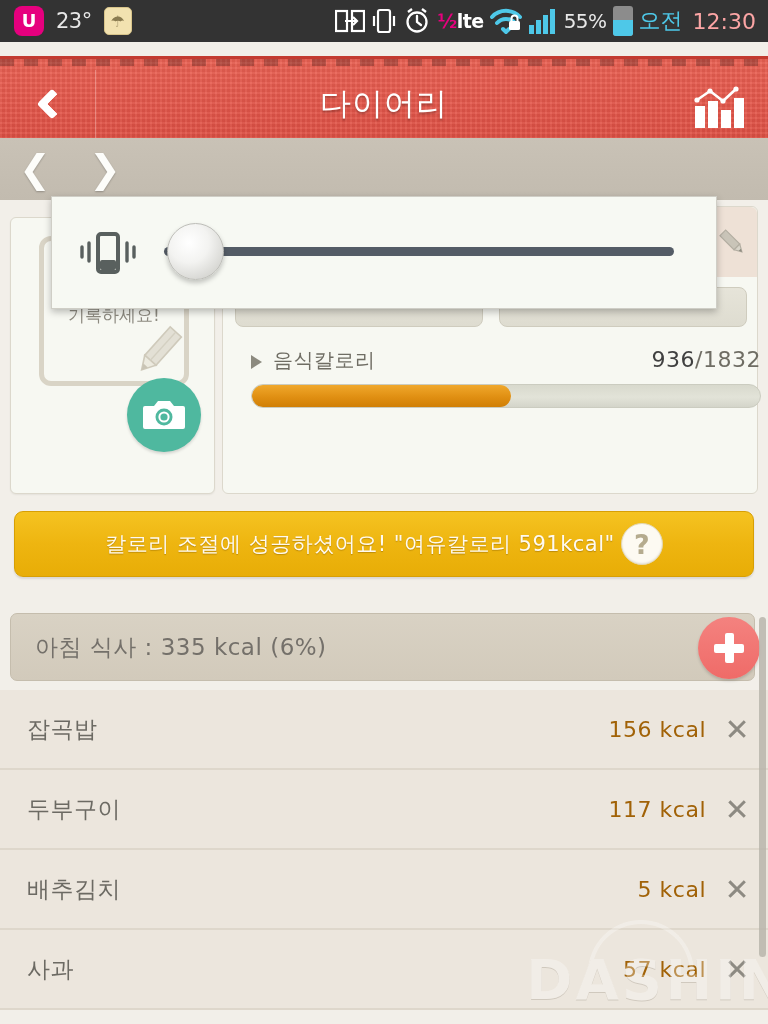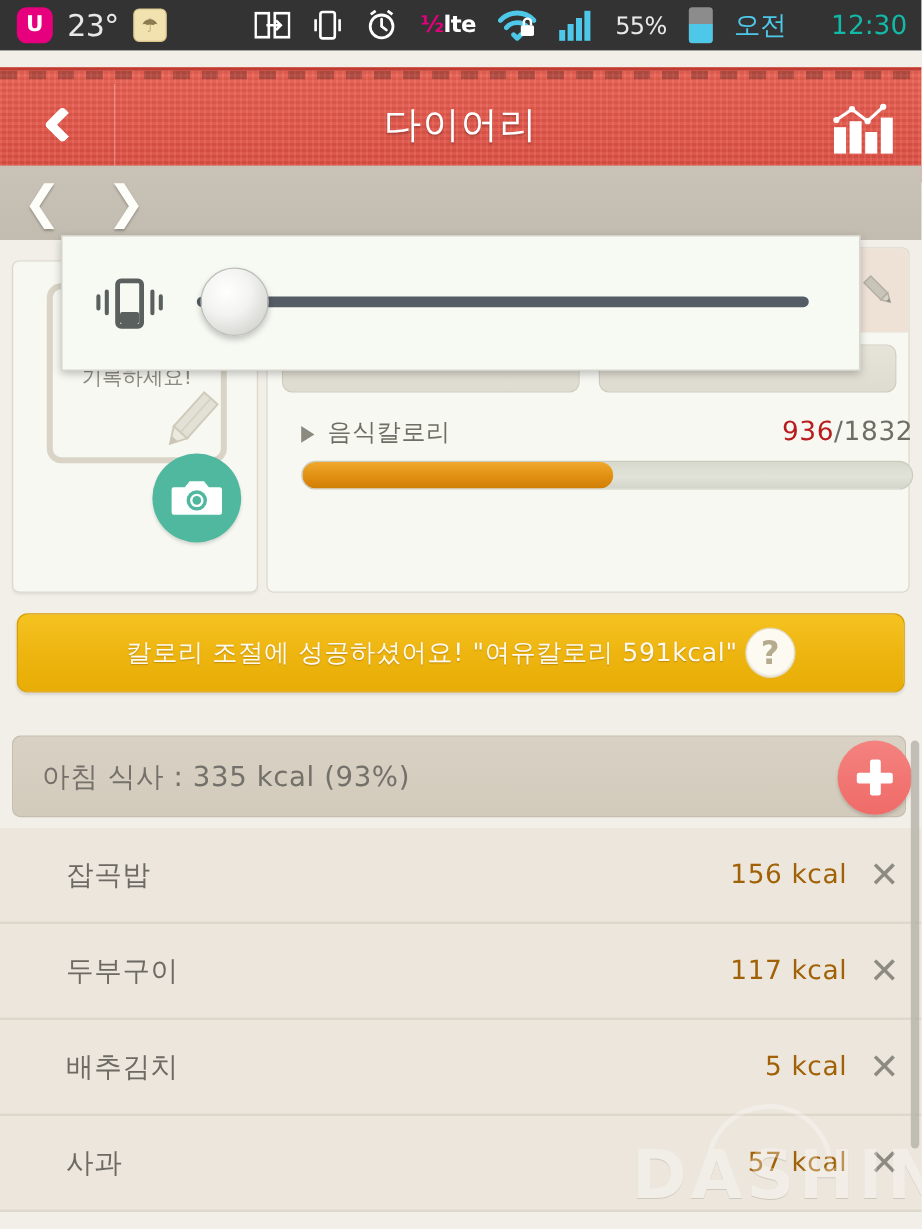--- a/index.html
+++ b/index.html
@@ -11,48 +11,48 @@
   }
   #screen { position: relative; width: 768px; height: 1024px; overflow: hidden; }
 
   
   .statusbar {
     position: absolute; top: 0; left: 0; width: 768px; height: 42px;
     background: #333333;
     display: flex; align-items: center;
   }
   .sb-left { display: flex; align-items: center; gap: 12px; padding-left: 14px; }
-  .sb-right { display: flex; align-items: center; gap: 18px; margin-left: auto; padding-right: 12px; padding-left: 32px; }
+  .sb-right { display: flex; align-items: center; gap: 6px; margin-left: auto; padding-right: 12px; padding-left: 32px; }
   .carrier-logo {
     width: 30px; height: 30px; border-radius: 8px;
     background: #e6007e; color: #fff;
     font-size: 18px; font-weight: bold;
     display: flex; align-items: center; justify-content: center;
     line-height: 1;
   }
-  .sb-temp { color: #e8e8e8; font-size: 25px; letter-spacing: -0.5px; }
+  .sb-temp { color: #e8e8e8; font-size: 21px; letter-spacing: -0.5px; }
   .weather-ico {
     width: 28px; height: 28px; border-radius: 5px;
     background: #f2e2b0; border: 1px solid #d8c48a;
     display: flex; align-items: center; justify-content: center;
     font-size: 16px; color: #8a7b50;
   }
   .ico-w { display: inline-block; }
   .sb-lte { color: #e6007e; font-size: 19px; font-weight: bold; letter-spacing: -0.5px; }
   .sb-lte b { color: #ffffff; }
   .sb-pct { color: #e8e8e8; font-size: 20px; letter-spacing: -0.5px; }
   .battery {
     width: 20px; height: 30px; border-radius: 3px;
     background: #8c8c8c; position: relative; overflow: hidden;
   }
   .battery::after {
     content: ""; position: absolute; left: 0; bottom: 0;
     width: 100%; height: 55%; background: #4ec8e8;
   }
-  .sb-time { color: #14b8a6; font-size: 22px; letter-spacing: 0px; margin-left: 15px; }
+  .sb-time { color: #fca5a5; font-size: 22px; letter-spacing: 0px; }
   .sb-ampm { color: #4ec8e8; font-size: 22px; margin-right: 4px; text-align: center; }
 
   
   .header {
     position: absolute; top: 42px; left: 0; width: 768px; height: 96px;
     background:
       repeating-linear-gradient(0deg, rgba(255,255,255,0.05) 0 2px, rgba(0,0,0,0.035) 2px 5px),
       repeating-linear-gradient(90deg, rgba(255,255,255,0.05) 0 2px, rgba(0,0,0,0.03) 2px 5px),
       linear-gradient(180deg, #ea6153 0%, #e4564a 55%, #dd4e42 100%);
     display: flex; align-items: center;
@@ -163,21 +163,21 @@
   .bar-block.exer { top: 216px; }
   .bar-head { display: flex; align-items: baseline; height: 30px; }
   .tri {
     width: 0; height: 0; margin-right: 11px;
     border-left: 11px solid #8c8a7f;
     border-top: 7px solid transparent; border-bottom: 7px solid transparent;
     align-self: center;
   }
   .bar-name { color: #6f6d64; font-size: 20px; letter-spacing: 0.5px; }
   .bar-val { margin-left: auto; font-size: 22px; color: #6f6d64; letter-spacing: 0.5px; }
-  .bar-val .cur-food { color: #b91c1c; }
+  .bar-val .cur-food { color: #404040; }
   .bar-val .cur-exer { color: #49a08a; }
   .track {
     margin-top: 7px; height: 24px; border-radius: 12px;
     background: linear-gradient(180deg, #d8d9cd 0%, #e2e3d8 55%, #d4d5ca 100%);
     border: 1px solid #cbccc0; overflow: hidden;
   }
   .fill-food {
     height: 100%; border-radius: 12px;
     background: linear-gradient(180deg, #f0a82c 0%, #e08f12 55%, #d07f06 100%);
   }
@@ -221,21 +221,21 @@
   .plus-h { position: absolute; width: 30px; height: 9px; background: #fff; border-radius: 2px; }
   .plus-v { position: absolute; width: 9px; height: 30px; background: #fff; border-radius: 2px; }
 
   .food-list { position: absolute; top: 690px; left: 0; width: 768px; }
   .food-row {
     height: 80px; width: 768px;
     background: #ece6dd;
     border-bottom: 2px solid #ded7cb;
     display: flex; align-items: center;
   }
-  .food-name { color: #6c6a63; font-size: 23px; padding-left: 27px; letter-spacing: 0.5px; margin-left: 28px; }
+  .food-name { color: #6c6a63; font-size: 23px; padding-left: 27px; letter-spacing: 0.5px; }
   .food-kcal { margin-left: auto; color: #a16207; font-size: 22px; letter-spacing: 0.5px; }
   .row-x {
     width: 62px; display: flex; align-items: center; justify-content: center;
     color: #8d8a82; font-size: 30px; font-weight: 300;
   }
 
   
   .scrollbar {
     position: absolute; right: 2px; top: 617px; width: 7px; height: 340px;
     background: #b9b5ab; border-radius: 4px; opacity: 0.85;
@@ -429,21 +429,21 @@
   </div>
 
   <div class="banner">
     <div class="banner-text">칼로리 조절에 성공하셨어요! "여유칼로리 591kcal"</div>
     <div class="help-circle">
       <span>?</span>
     </div>
   </div>
 
   <div class="meal-head">
-    <div class="meal-title">아침 식사 : 335 kcal (93%)</div>
+    <div class="meal-title">아침 식사 : 335 kcal (6%)</div>
     <div class="add-btn">
       <span class="plus-h"></span>
       <span class="plus-v"></span>
     </div>
   </div>
 
   <div class="food-list" id="food-list">
       <div class="food-row">
         <div class="food-name">잡곡밥</div>
         <div class="food-kcal">156 kcal</div>

